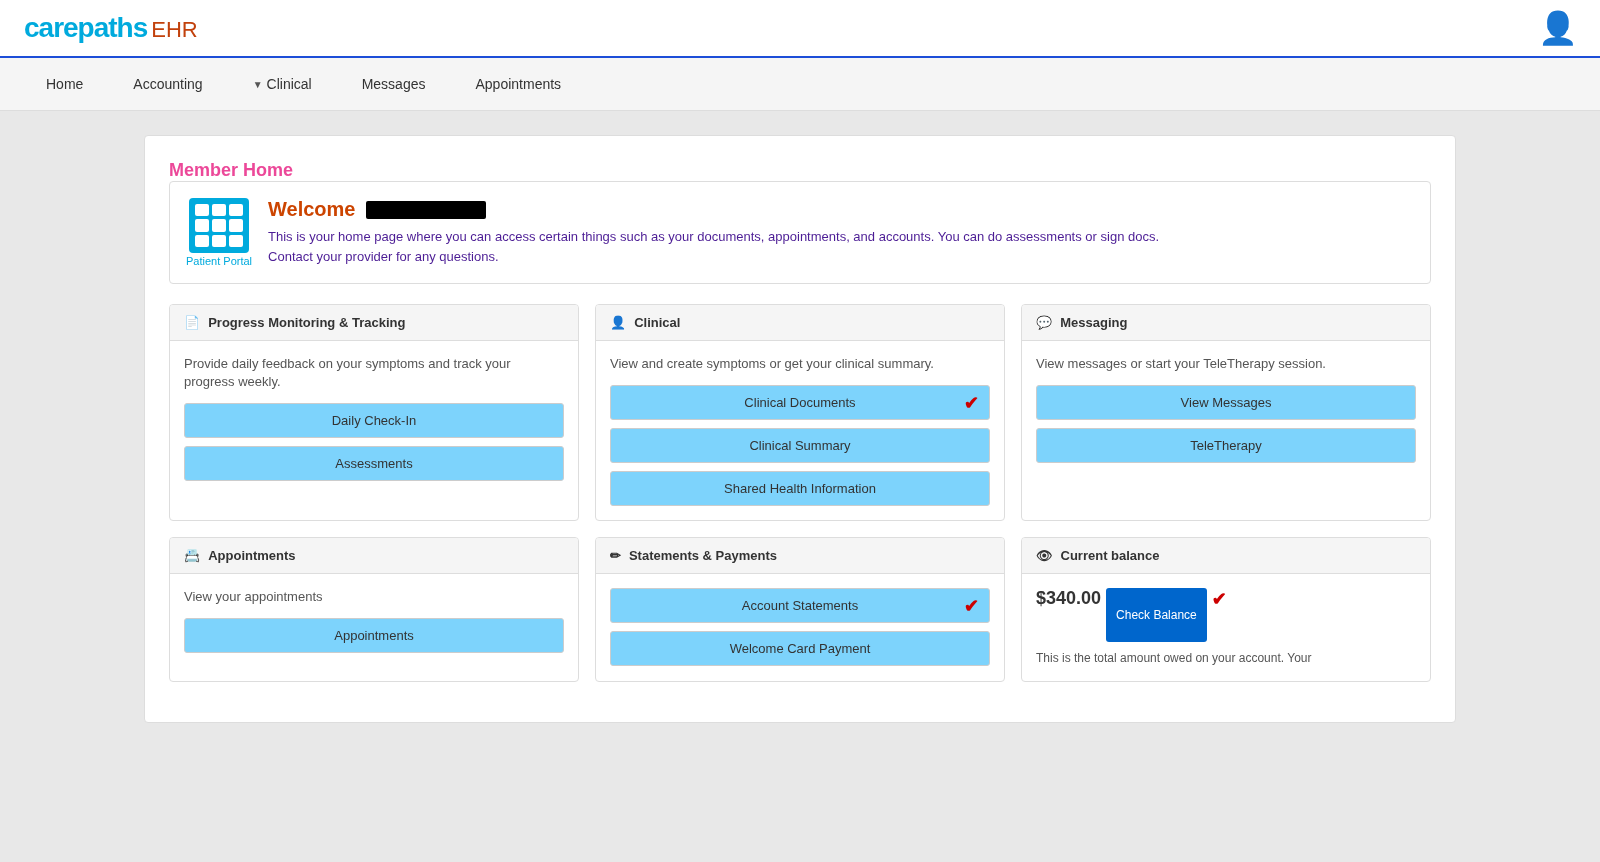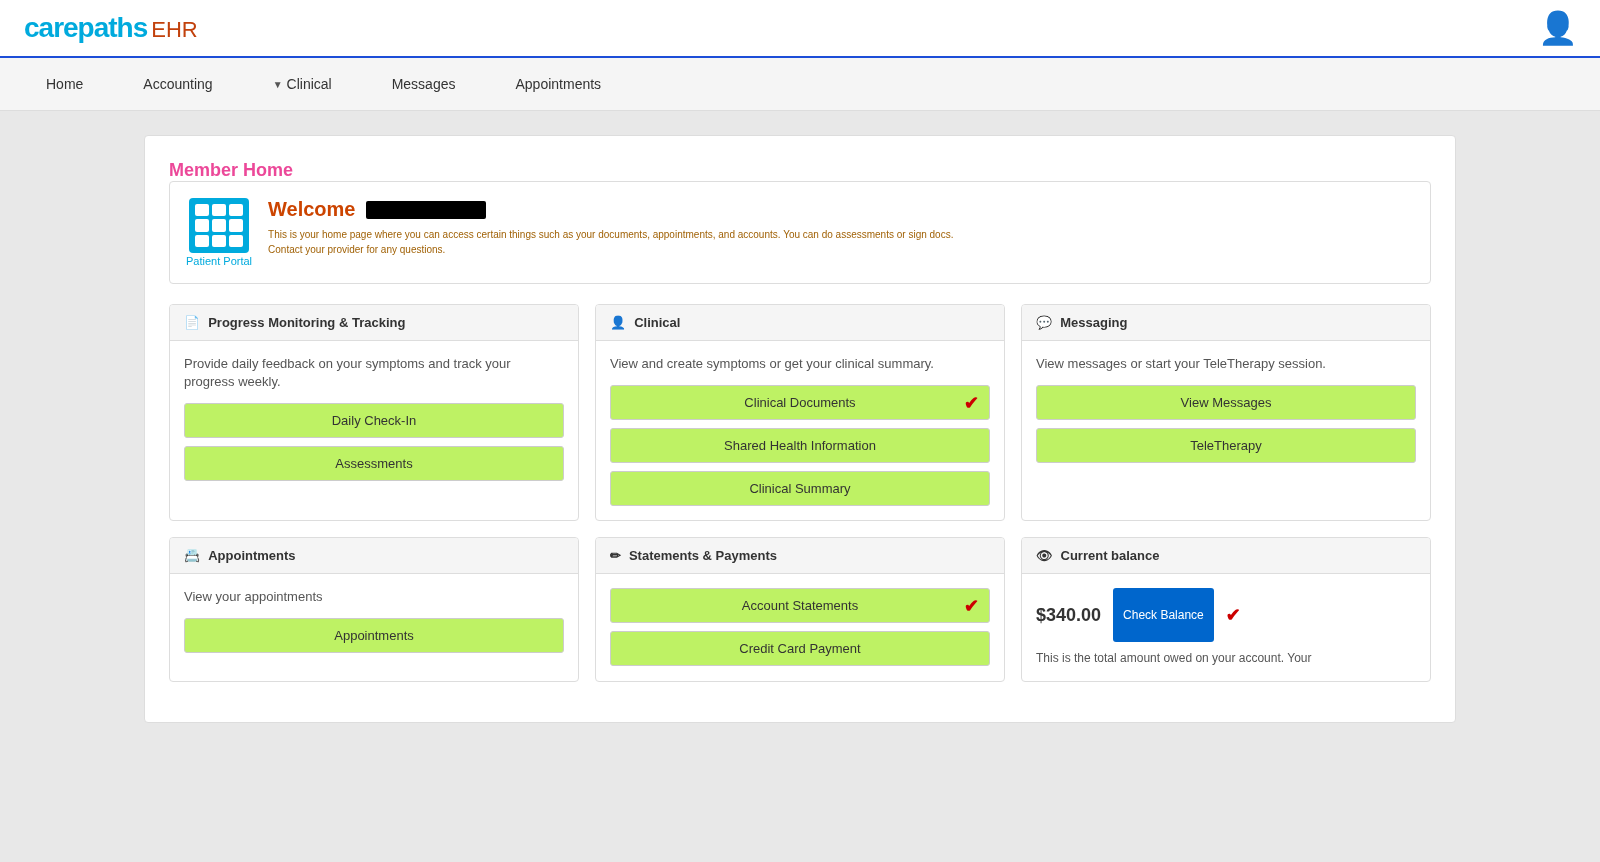--- a/index.html
+++ b/index.html
@@ -43,21 +43,21 @@
       color: #3a7bd5;
     }
 
     
     .navbar {
       background: #f5f5f5;
       border-bottom: 1px solid #ddd;
       display: flex;
       align-items: center;
       padding: 0 24px;
-      gap: 16px;
+      gap: 6px;
     }
     .nav-item {
       padding: 18px 22px;
       cursor: pointer;
       font-size: 14px;
       color: #333;
       display: flex;
       align-items: center;
       gap: 4px;
     }
@@ -132,22 +132,22 @@
       gap: 10px;
     }
     .welcome-name-redacted {
       display: inline-block;
       background: #000;
       width: 120px;
       height: 18px;
       border-radius: 2px;
     }
     .welcome-text p {
-      font-size: 10px;
-      color: #a16207;
+      font-size: 13px;
+      color: #4c1d95;
       line-height: 1.5;
     }
 
     
     .cards-grid {
       display: grid;
       grid-template-columns: 1fr 1fr 1fr;
       gap: 16px;
       margin-bottom: 16px;
     }
@@ -177,21 +177,21 @@
       margin-bottom: 12px;
       line-height: 1.4;
     }
     .card-btn {
       display: block;
       width: 100%;
       padding: 9px 10px;
       margin-bottom: 8px;
       border: 1px solid #ccc;
       border-radius: 3px;
-      background: #bef264;
+      background: #7dd3fc;
       font-size: 13px;
       text-align: center;
       cursor: pointer;
       color: #333;
       position: relative;
     }
     .card-btn:last-child { margin-bottom: 0; }
     .checkmark {
       color: #cc0000;
       font-size: 18px;
@@ -202,22 +202,21 @@
       transform: translateY(-50%);
     }
 
     
     .balance-amount {
       font-size: 18px;
       font-weight: bold;
       color: #333;
       margin-bottom: 8px;
       display: flex;
-      align-items: center;
-      gap: 12px;
+      gap: 5px;
     }
     .check-balance-btn {
       background: #0066cc;
       color: #fff;
       border: none;
       border-radius: 3px;
       padding: 20px 10px;
       font-size: 12px;
       cursor: pointer;
     }
@@ -305,22 +304,22 @@
         <div class="card-header">
           <span>👤</span>
           <span>Clinical</span>
         </div>
         <div class="card-body">
           <p class="card-description">View and create symptoms or get your clinical summary.</p>
           <button class="card-btn">
             <span>Clinical Documents</span>
             <span class="checkmark">✔</span>
           </button>
+          <button class="card-btn">Clinical Summary</button>
           <button class="card-btn">Shared Health Information</button>
-          <button class="card-btn">Clinical Summary</button>
         </div>
       </div>
 
       <div class="card">
         <div class="card-header">
           <span>💬</span>
           <span>Messaging</span>
         </div>
         <div class="card-body">
           <p class="card-description">View messages or start your TeleTherapy session.</p>
@@ -346,21 +345,21 @@
       <div class="card">
         <div class="card-header">
           <span>✏</span>
           <span>Statements &amp; Payments</span>
         </div>
         <div class="card-body">
           <button class="card-btn">
             <span>Account Statements</span>
             <span class="checkmark">✔</span>
           </button>
-          <button class="card-btn">Credit Card Payment</button>
+          <button class="card-btn">Welcome Card Payment</button>
         </div>
       </div>
 
       <div class="card">
         <div class="card-header">
           <span>👁</span>
           <span>Current balance</span>
         </div>
         <div class="card-body">
           <div class="balance-amount">

